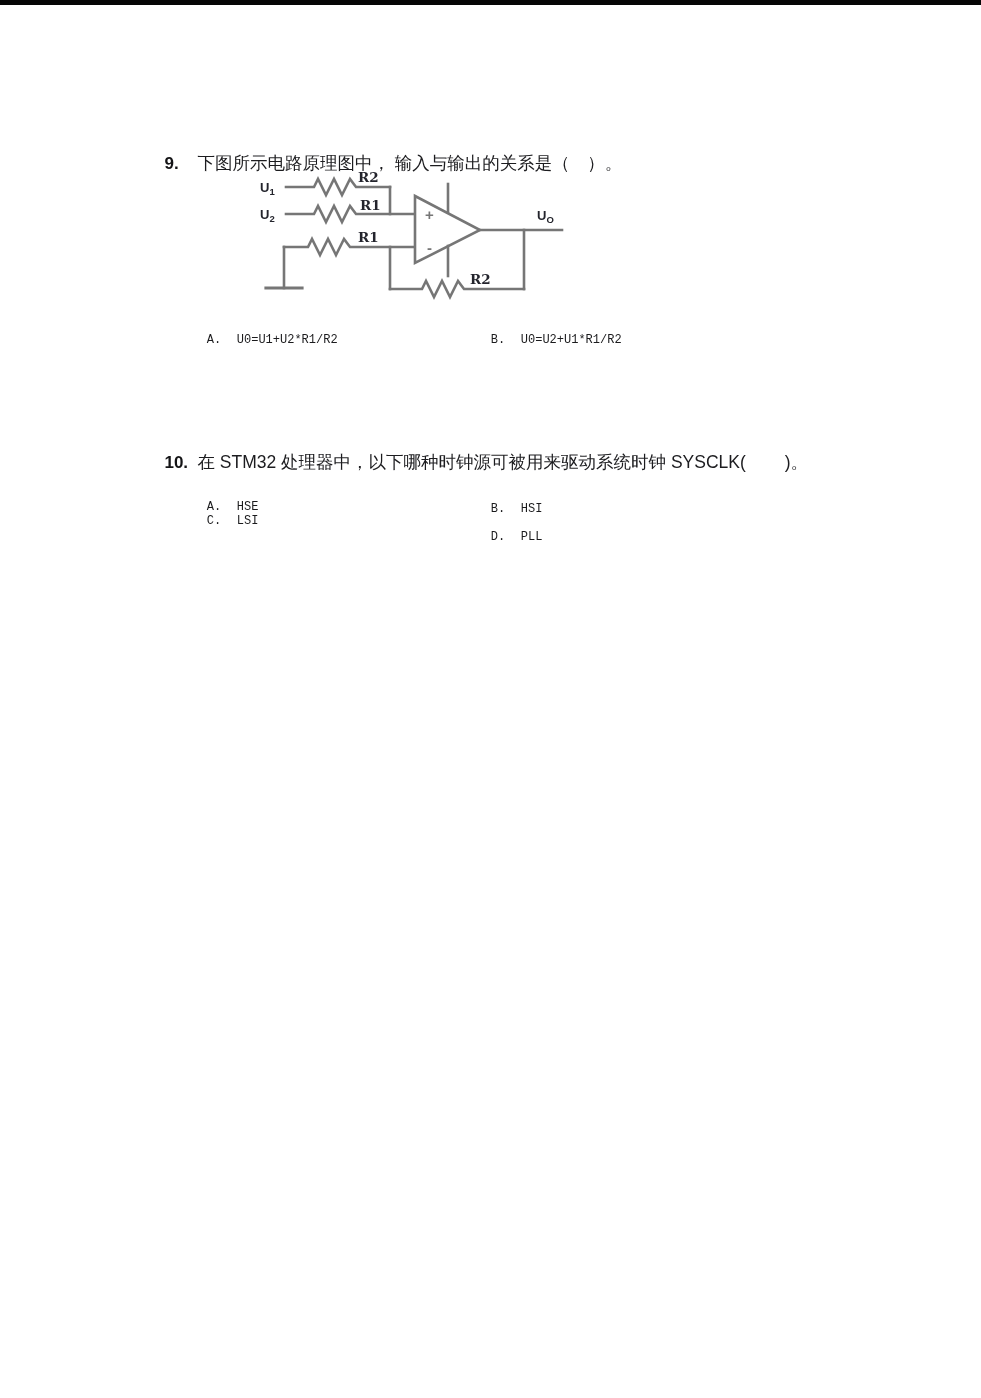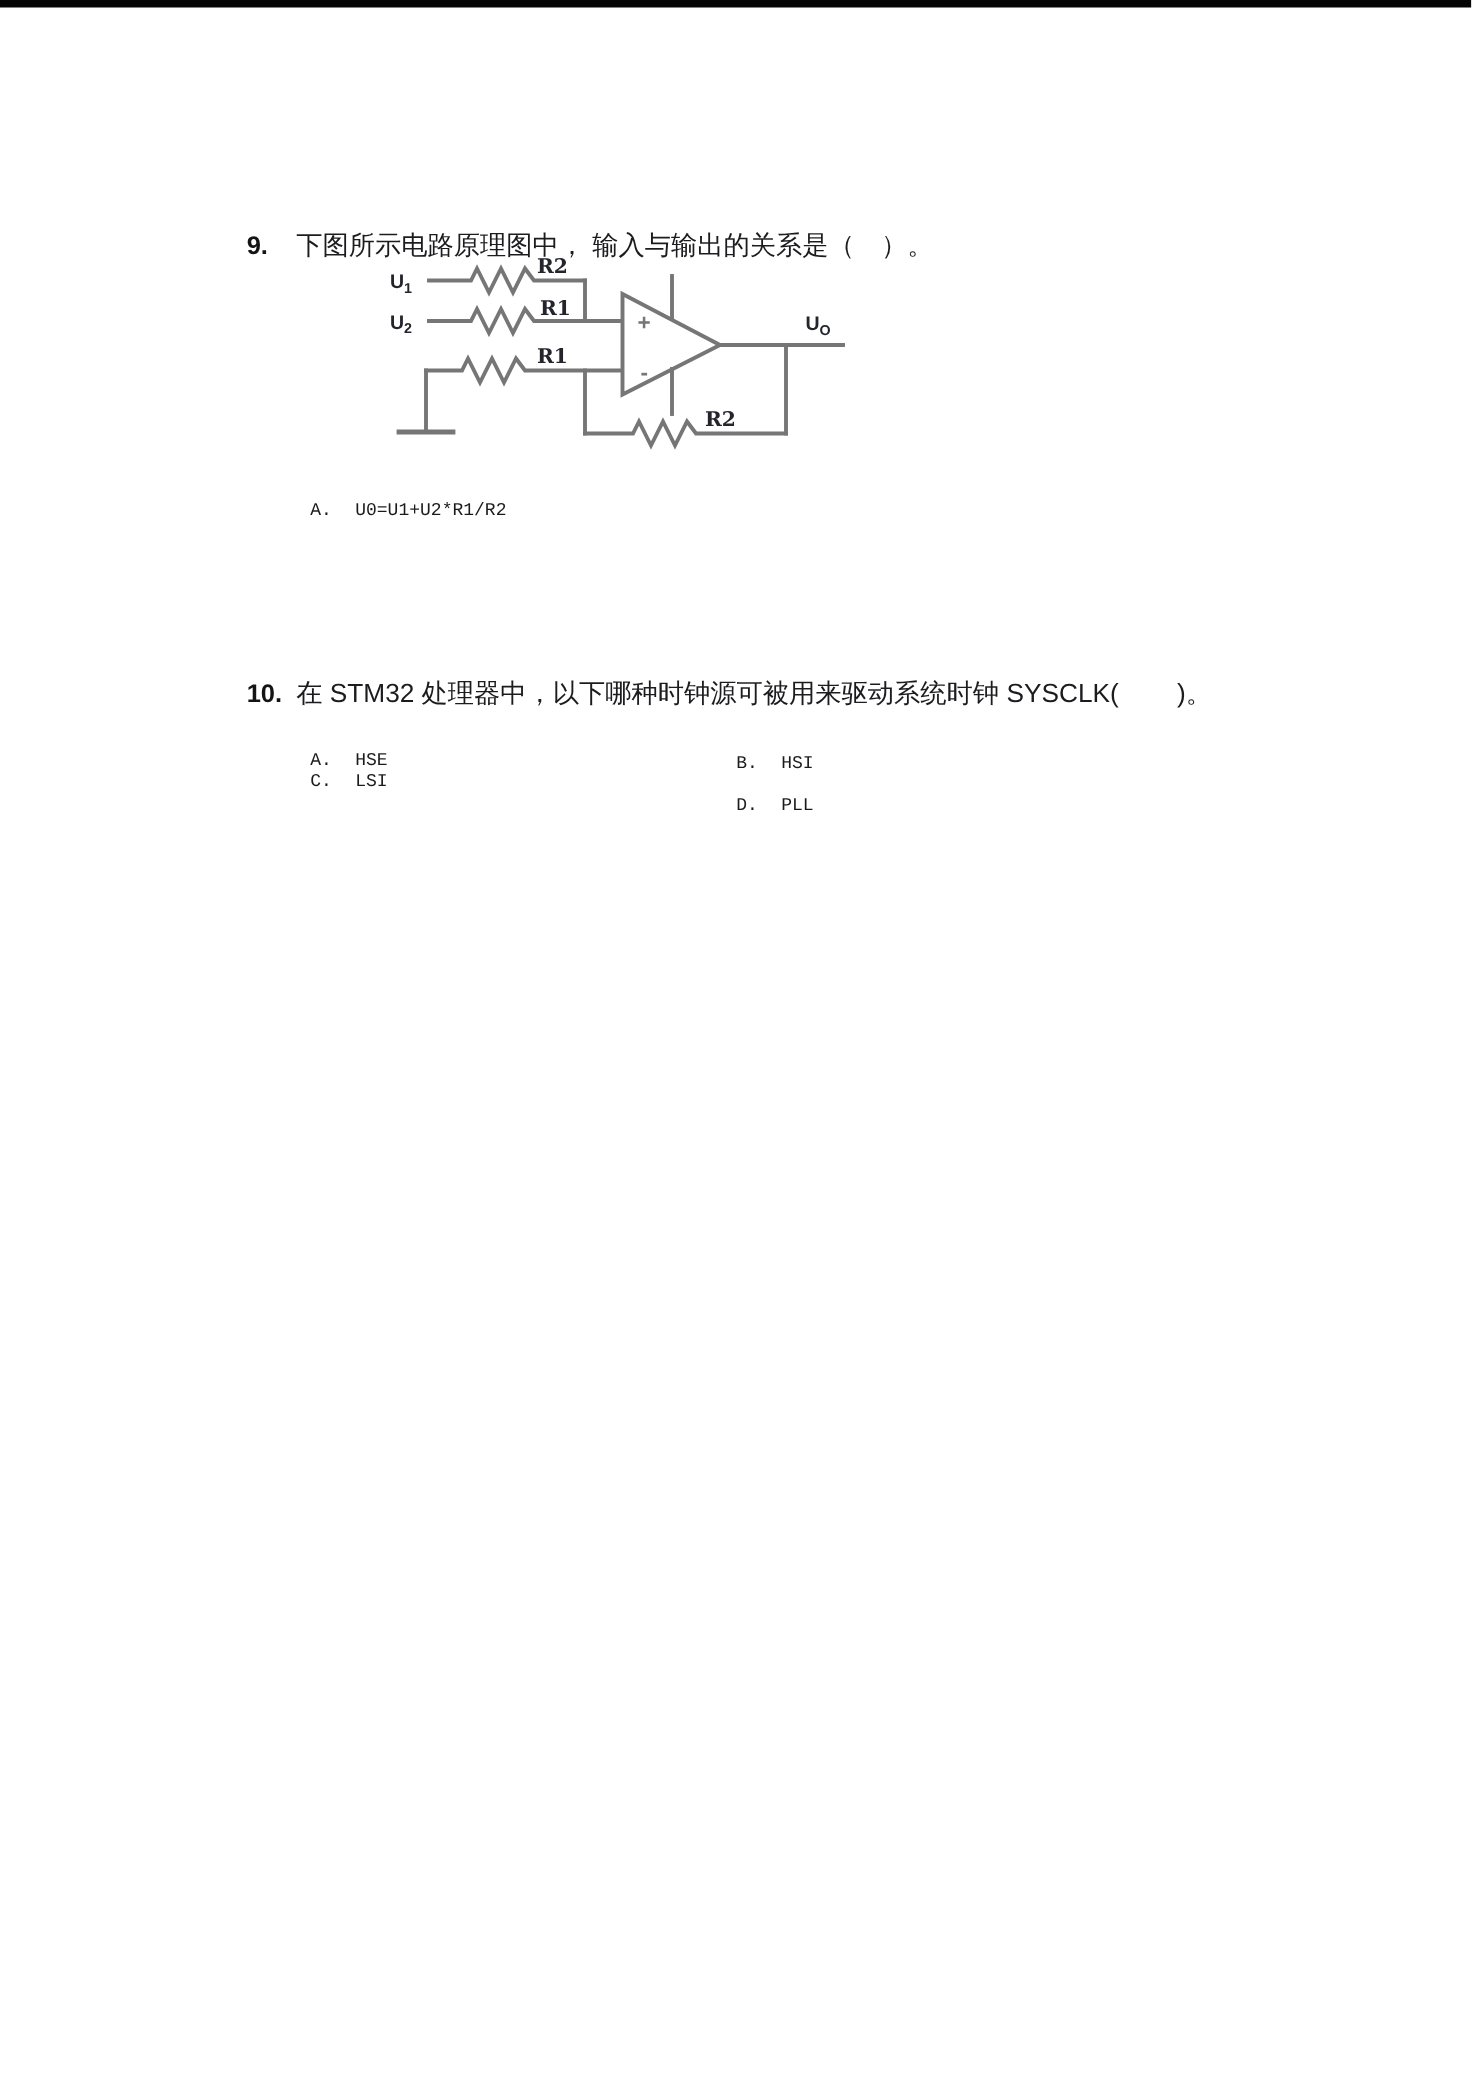--- a/index.html
+++ b/index.html
@@ -67,20 +67,23 @@
 
     <g fill="#767676">
       <text class="op-sign" x="173" y="54">+</text>
       <text class="op-sign" x="175" y="87">-</text>
     </g>
   </svg>
 
   <div class="opt" style="left:178px;top:319px">
     <span class="opt-label">A.</span><span>U0=U1+U2*R1/R2</span>
   </div>
+  <div class="opt" style="left:462px;top:319px">
+    <span class="opt-label">B.</span><span>U0=U2+U1*R1/R2</span>
+  </div>
 
   <div class="q-line" style="left:145px;top:429px">
     <span class="q-num">10.</span><span class="q-text">在 STM32 处理器中，以下哪种时钟源可被用来驱动系统时钟 SYSCLK(        )。</span>
   </div>
 
   <div class="opt" style="left:178px;top:486px">
     <span class="opt-label">A.</span><span>HSE</span>
   </div>
   <div class="opt" style="left:462px;top:488px">
     <span class="opt-label">B.</span><span>HSI</span>

